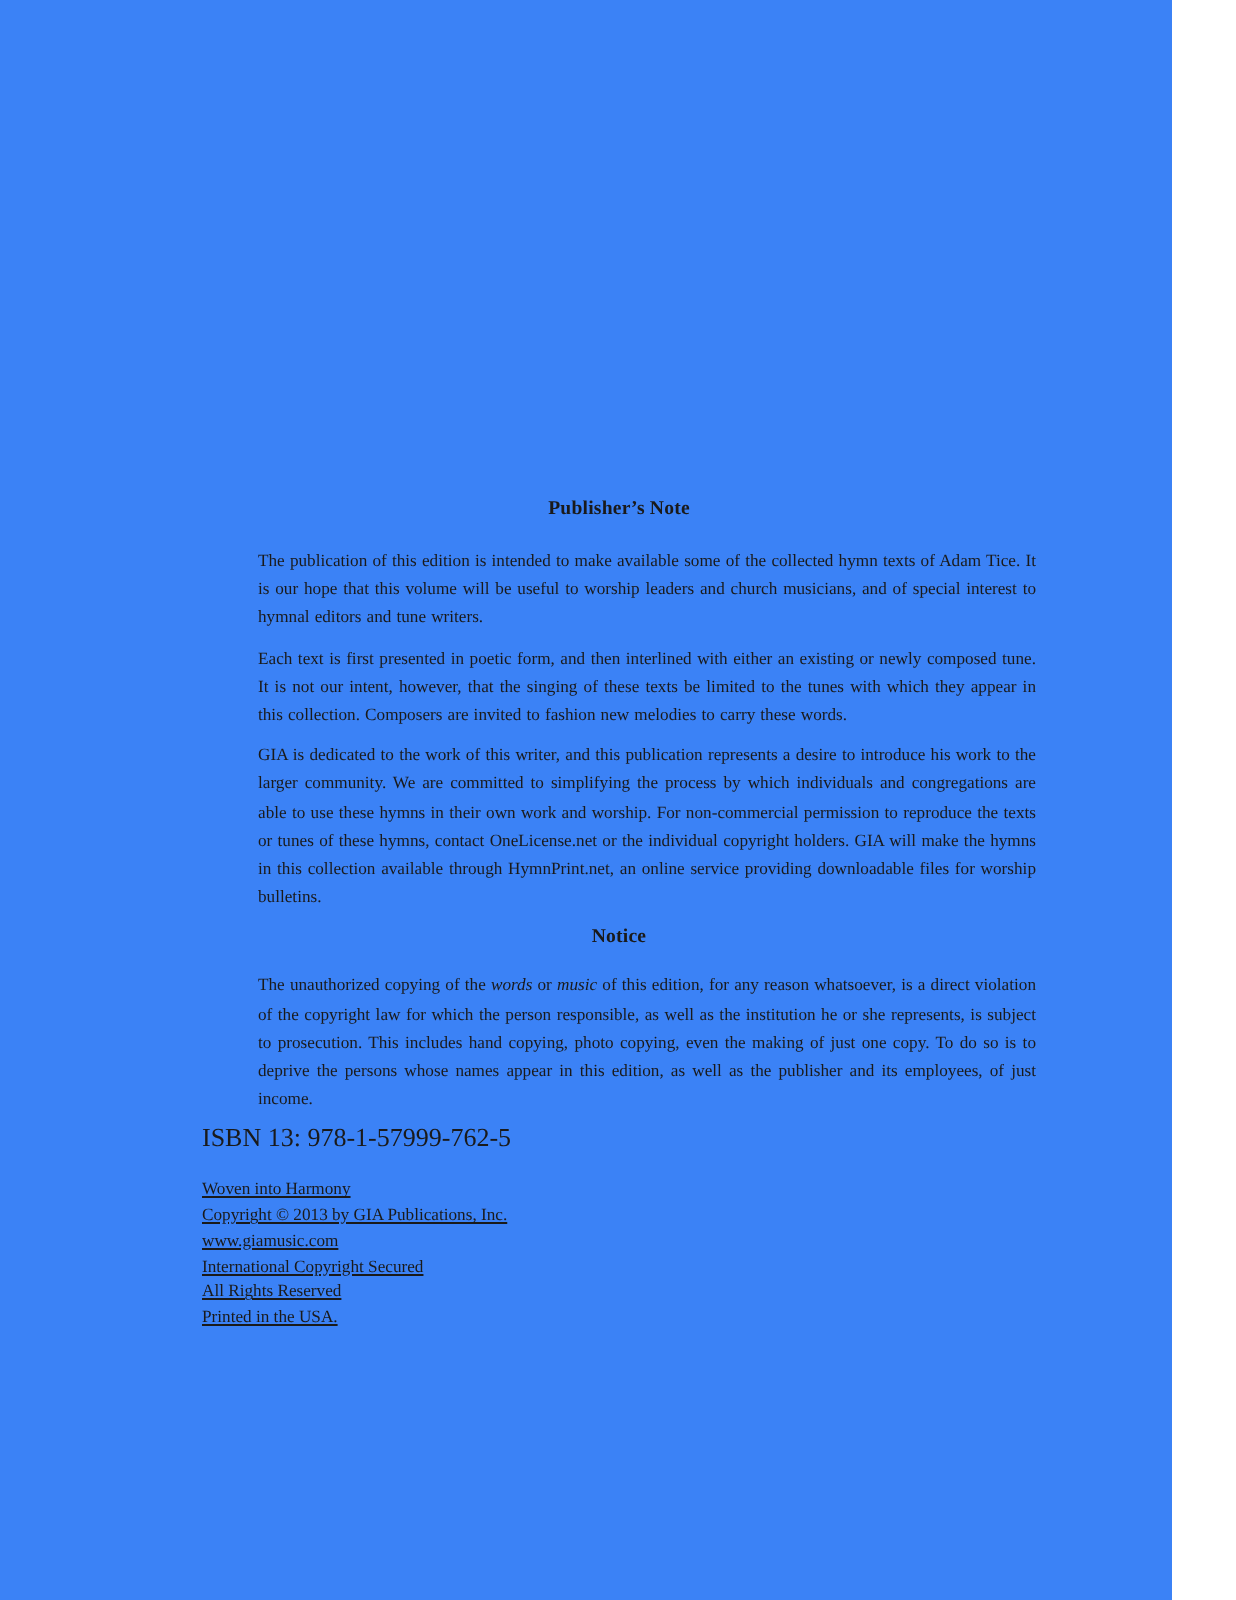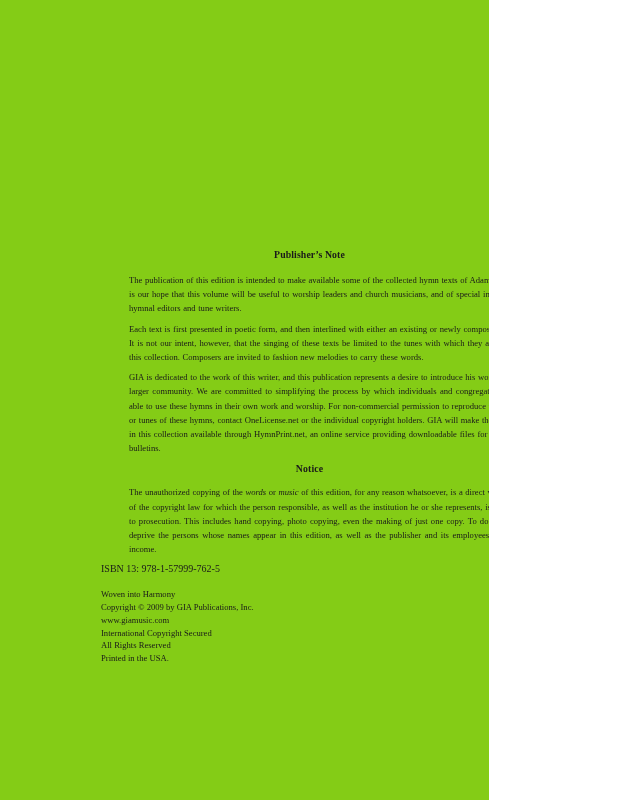--- a/index.html
+++ b/index.html
@@ -3,23 +3,23 @@
 <meta charset="utf-8">
 <style>
   * { margin: 0; padding: 0; box-sizing: border-box; }
   html, body { width: 618px; height: 800px; }
   body {
     background: #ffffff;
     font-family: "Liberation Serif", "DejaVu Serif", serif;
   }
   .page {
     position: relative;
-    width: 489px;
+    width: 586px;
     height: 800px;
-    background: #84cc16;
+    background: #3b82f6;
     color: #1a1a1a;
     overflow: hidden;
   }
   .content {
     position: absolute;
     left: 101px;
     top: 0;
     width: 417px;
   }
   .heading {
@@ -34,29 +34,30 @@
   .para {
     font-size: 8.6px;
     line-height: 14.2px;
     text-align: justify;
     margin-bottom: 6px;
     word-spacing: 0.4px;
     margin-left: 28px;
   }
   .para i { font-style: italic; }
   .isbn-line {
-    font-size: 10px;
+    font-size: 13px;
     line-height: 14px;
     margin-top: 6px;
   }
   .colophon {
     margin-top: 12px;
     font-size: 8.6px;
     line-height: 12.7px;
     list-style: none;
+    text-decoration: underline;
   }
 </style>
 </head>
 <body>
 
 <div class="page">
   <div class="content">
 
     <h2 class="heading h-pub">Publisher’s Note</h2>
 
@@ -67,21 +68,21 @@
     <p class="para">GIA is dedicated to the work of this writer, and this publication represents a desire to introduce his work to the larger community. We are committed to simplifying the process by which individuals and congregations are able to use these hymns in their own work and worship. For non-commercial permission to reproduce the texts or tunes of these hymns, contact OneLicense.net or the individual copyright holders. GIA will make the hymns in this collection available through HymnPrint.net, an online service providing downloadable files for worship bulletins.</p>
 
     <h2 class="heading h-notice">Notice</h2>
 
     <p class="para"><span>The unauthorized copying of the </span><i>words</i><span> or </span><i>music</i><span> of this edition, for any reason whatsoever, is a direct violation of the copyright law for which the person responsible, as well as the institution he or she represents, is subject to prosecution. This includes hand copying, photo copying, even the making of just one copy. To do so is to deprive the persons whose names appear in this edition, as well as the publisher and its employees, of just income.</span></p>
 
     <p class="isbn-line">ISBN 13: 978-1-57999-762-5</p>
 
     <div class="colophon">
       <div>Woven into Harmony</div>
-      <div>Copyright © 2009 by GIA Publications, Inc.</div>
+      <div>Copyright © 2013 by GIA Publications, Inc.</div>
       <div>www.giamusic.com</div>
       <div>International Copyright Secured</div>
       <div>All Rights Reserved</div>
       <div>Printed in the USA.</div>
     </div>
 
   </div>
 </div>
 
 </body></html>

